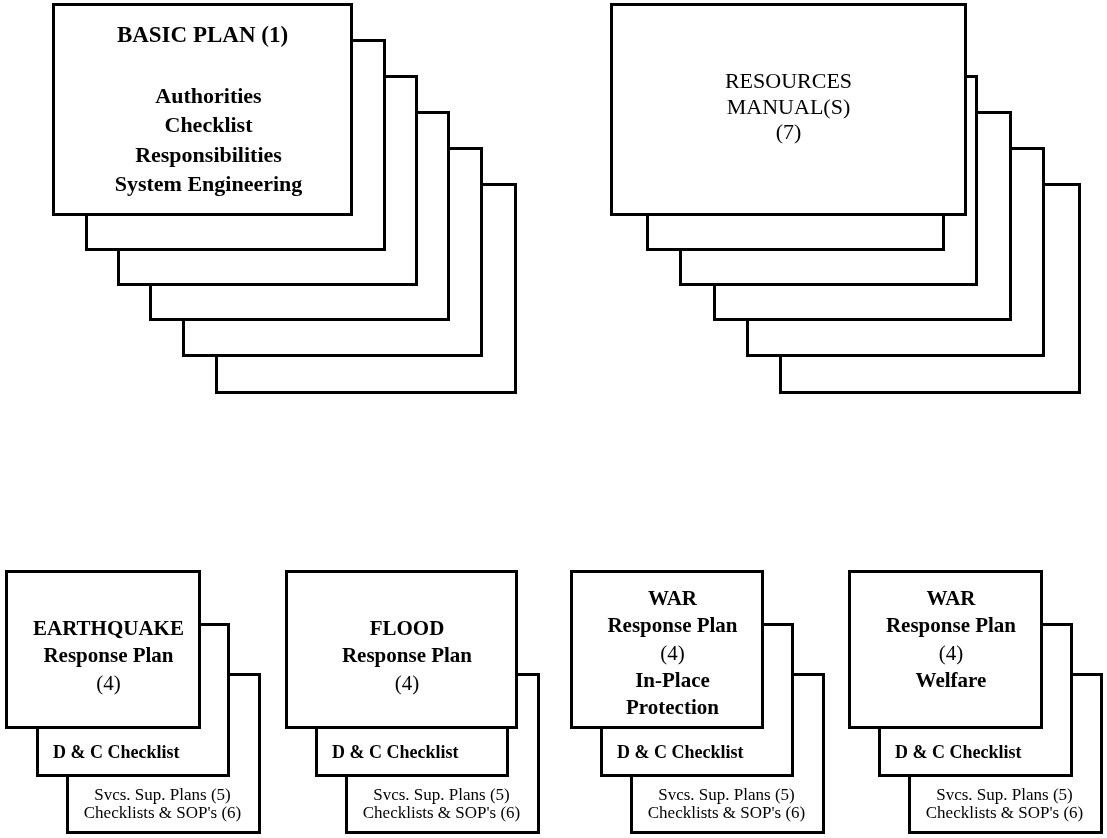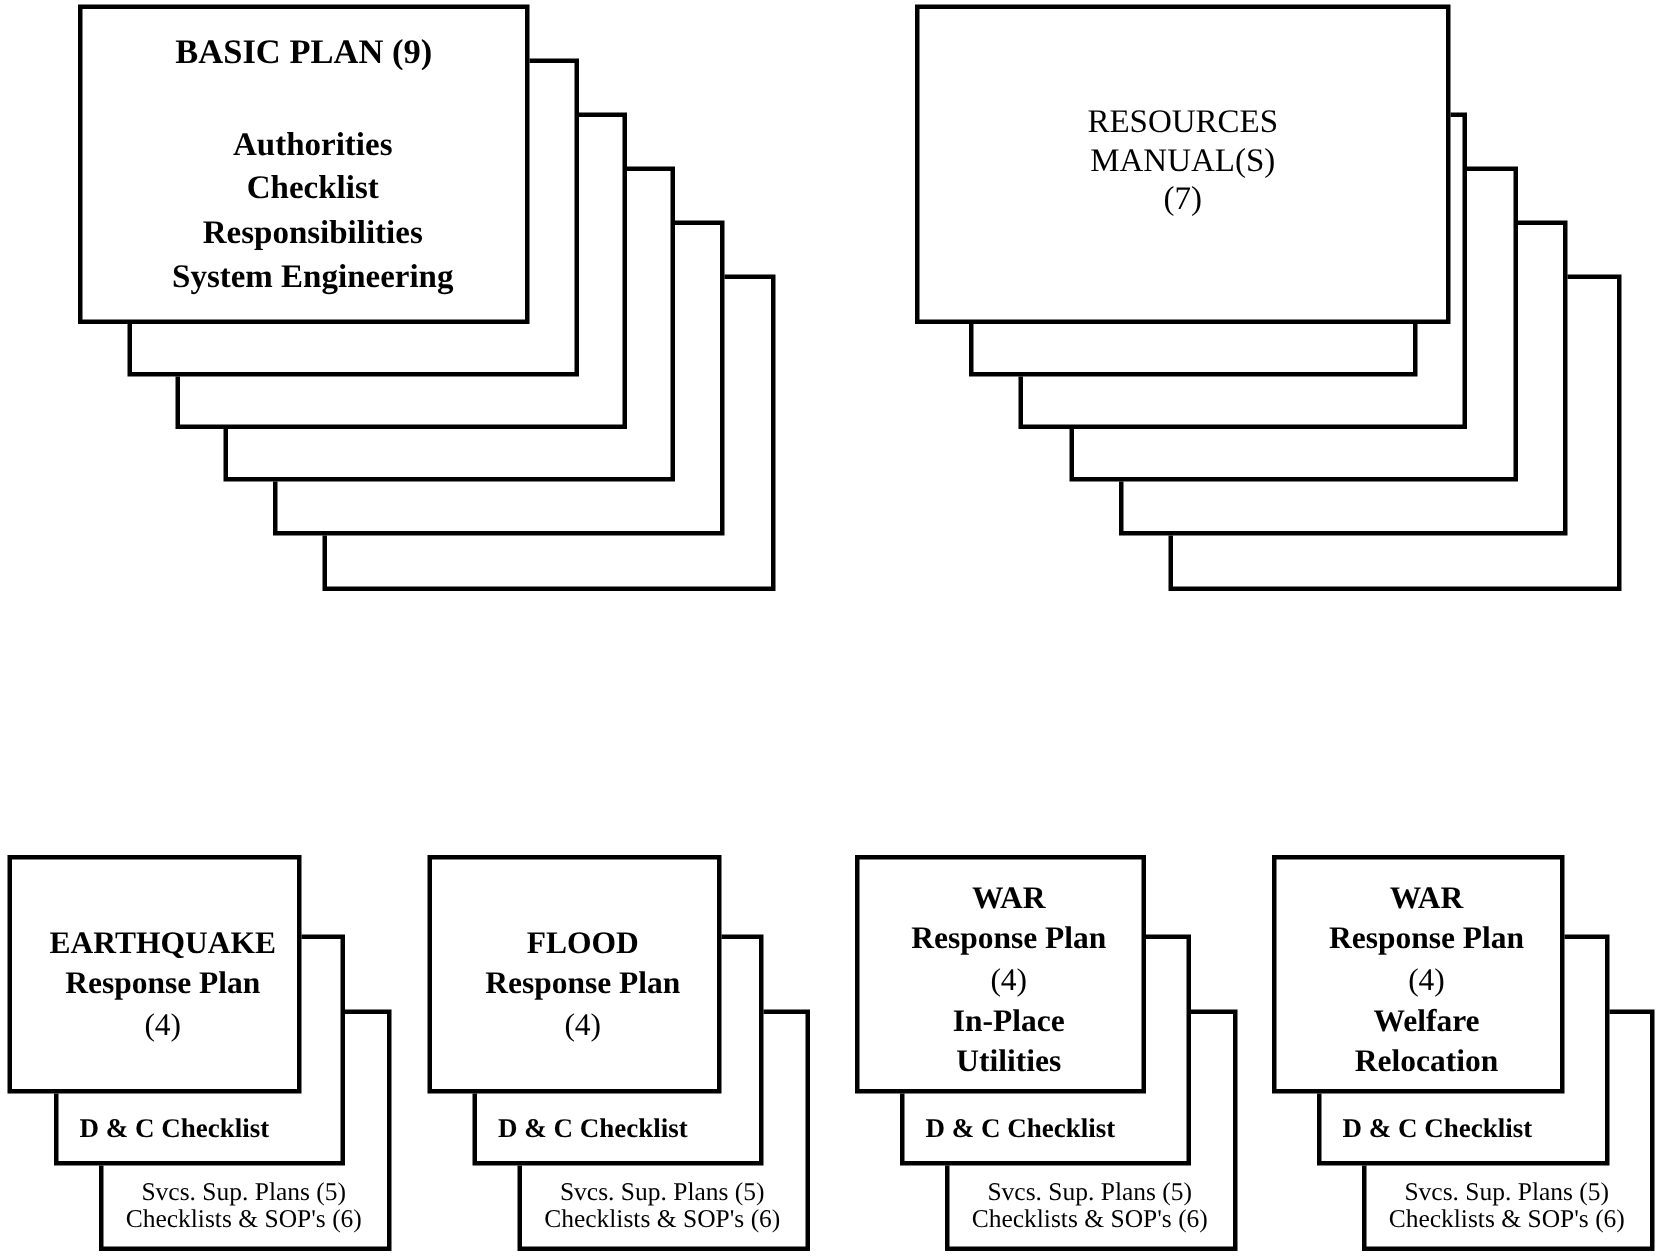--- a/index.html
+++ b/index.html
@@ -117,21 +117,21 @@
 
     <div class="card" style="left:117px; top:75px; width:301px; height:211px; z-index:4;">
       <span class="band-text">Public Safety (3)</span>
     </div>
 
     <div class="card" style="left:85px; top:39px; width:301px; height:212px; z-index:5;">
       <span class="band-text">Direction and Control (2)</span>
     </div>
 
     <div class="card" style="left:52px; top:3px; width:301px; height:213px; z-index:6;">
-      <div class="card-text title-lg" style="top:16px;">BASIC PLAN (9)</div>
+      <div class="card-text title-lg" style="top:16px;">BASIC PLAN (1)</div>
       <div class="list-block" style="top:75px;">
         <span class="li">Authorities</span>
         <span class="li">Checklist</span>
         <span class="li">Responsibilities</span>
         <span class="li">System Engineering</span>
       </div>
     </div>
   </div>
 
   <div>
@@ -187,21 +187,21 @@
   <div>
     <div class="card" style="left:345px; top:673px; width:195px; height:161px; z-index:1;">
       <span class="band-text center small" style="top:auto; bottom:8px; transform:none;">
         <span style="display:block;">Svcs. Sup. Plans (5)</span>
         <span style="display:block;">Checklists &amp; SOP's (6)</span>
       </span>
     </div>
     <div class="card" style="left:315px; top:623px; width:194px; height:154px; z-index:2;">
       <span class="band-text bold" style="top:auto; bottom:11px; transform:none; left:14px;">D &amp; C Checklist</span>
     </div>
-    <div class="card" style="left:285px; top:570px; width:196px; height:159px; z-index:3;">
+    <div class="card" style="left:285px; top:570px; width:233px; height:159px; z-index:3;">
       <div class="plan-title" style="top:42px;">
         <span class="ln">FLOOD</span>
         <span class="ln">Response Plan</span>
         <span class="ln num">(4)</span>
       </div>
     </div>
   </div>
 
   <div>
     <div class="card" style="left:630px; top:673px; width:195px; height:161px; z-index:1;">
@@ -212,39 +212,38 @@
     </div>
     <div class="card" style="left:600px; top:623px; width:194px; height:154px; z-index:2;">
       <span class="band-text bold" style="top:auto; bottom:11px; transform:none; left:14px;">D &amp; C Checklist</span>
     </div>
     <div class="card" style="left:570px; top:570px; width:194px; height:159px; z-index:3;">
       <div class="plan-title" style="top:12px;">
         <span class="ln">WAR</span>
         <span class="ln">Response Plan</span>
         <span class="ln num">(4)</span>
         <span class="ln">In-Place</span>
-        <span class="ln">Utilities</span>
+        <span class="ln">Protection</span>
       </div>
     </div>
   </div>
 
   <div>
     <div class="card" style="left:908px; top:673px; width:195px; height:161px; z-index:1;">
       <span class="band-text center small" style="top:auto; bottom:8px; transform:none;">
         <span style="display:block;">Svcs. Sup. Plans (5)</span>
         <span style="display:block;">Checklists &amp; SOP's (6)</span>
       </span>
     </div>
     <div class="card" style="left:878px; top:623px; width:195px; height:154px; z-index:2;">
       <span class="band-text bold" style="top:auto; bottom:11px; transform:none; left:14px;">D &amp; C Checklist</span>
     </div>
     <div class="card" style="left:848px; top:570px; width:195px; height:159px; z-index:3;">
       <div class="plan-title" style="top:12px;">
         <span class="ln">WAR</span>
         <span class="ln">Response Plan</span>
         <span class="ln num">(4)</span>
         <span class="ln">Welfare</span>
-        <span class="ln">Relocation</span>
       </div>
     </div>
   </div>
 
 </div>
 
 </body></html>

